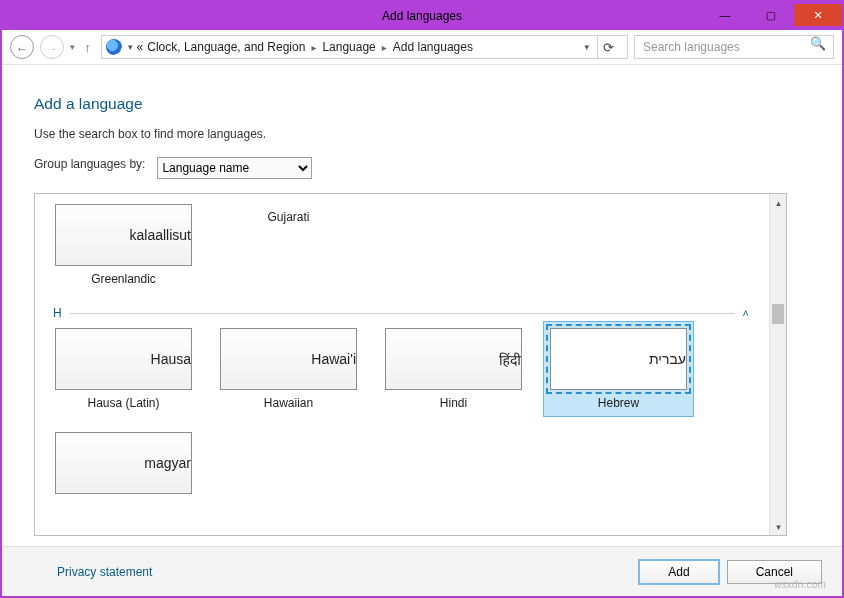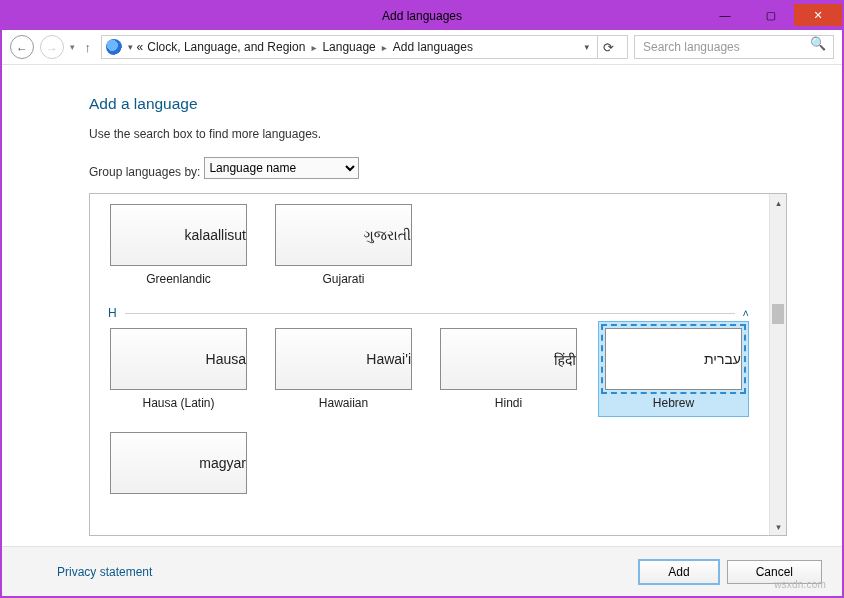--- a/index.html
+++ b/index.html
@@ -102,37 +102,37 @@
     border: none; outline: none;
     flex: 1; font-size: 12px; color: #333;
     background: transparent;
   }
   .search-box input::placeholder { color: #999; }
   .mag { font-size: 13px; color: #888; }
 
   
   .content {
     flex: 1;
-    padding: 30px 55px 10px 55px;
+    padding: 30px 55px 10px 32px;
     overflow: hidden;
-    display: flex; flex-direction: column; margin-left: 32px;
+    display: flex; flex-direction: column;
   }
   .page-heading {
     color: #0b5a8a;
     font-size: 15.5px;
     margin: 0 0 14px 0;
     font-weight: 400;
   }
   .subtext {
     font-size: 12px; color: #333;
     margin-bottom: 16px;
   }
   .group-row {
     font-size: 12px; color: #333;
-    display: flex; align-items: flex-end; gap: 4px;
+    display: flex; align-items: flex-start; gap: 12px;
     margin-bottom: 14px;
   }
   .group-row select {
     font: inherit;
     height: 22px;
     border: 1px solid #a0a0a0;
     background: #fafafa;
     width: 155px;
   }
 
@@ -303,23 +303,20 @@
       <div class="list-scroll">
 
         <div class="tile-row">
           <div class="tile-col">
             <div class="tile">
               <span>kalaallisut</span>
             </div>
             <div class="tile-label">Greenlandic</div>
           </div>
           <div class="tile-col">
-            <div class="tile">
-              <span>ગુજરાતી</span>
-            </div>
             <div class="tile-label">Gujarati</div>
           </div>
         </div>
 
         <div class="group-header">
           <span class="group-letter">H</span>
           <span class="group-line"></span>
           <span class="group-chev">˄</span>
         </div>
 

